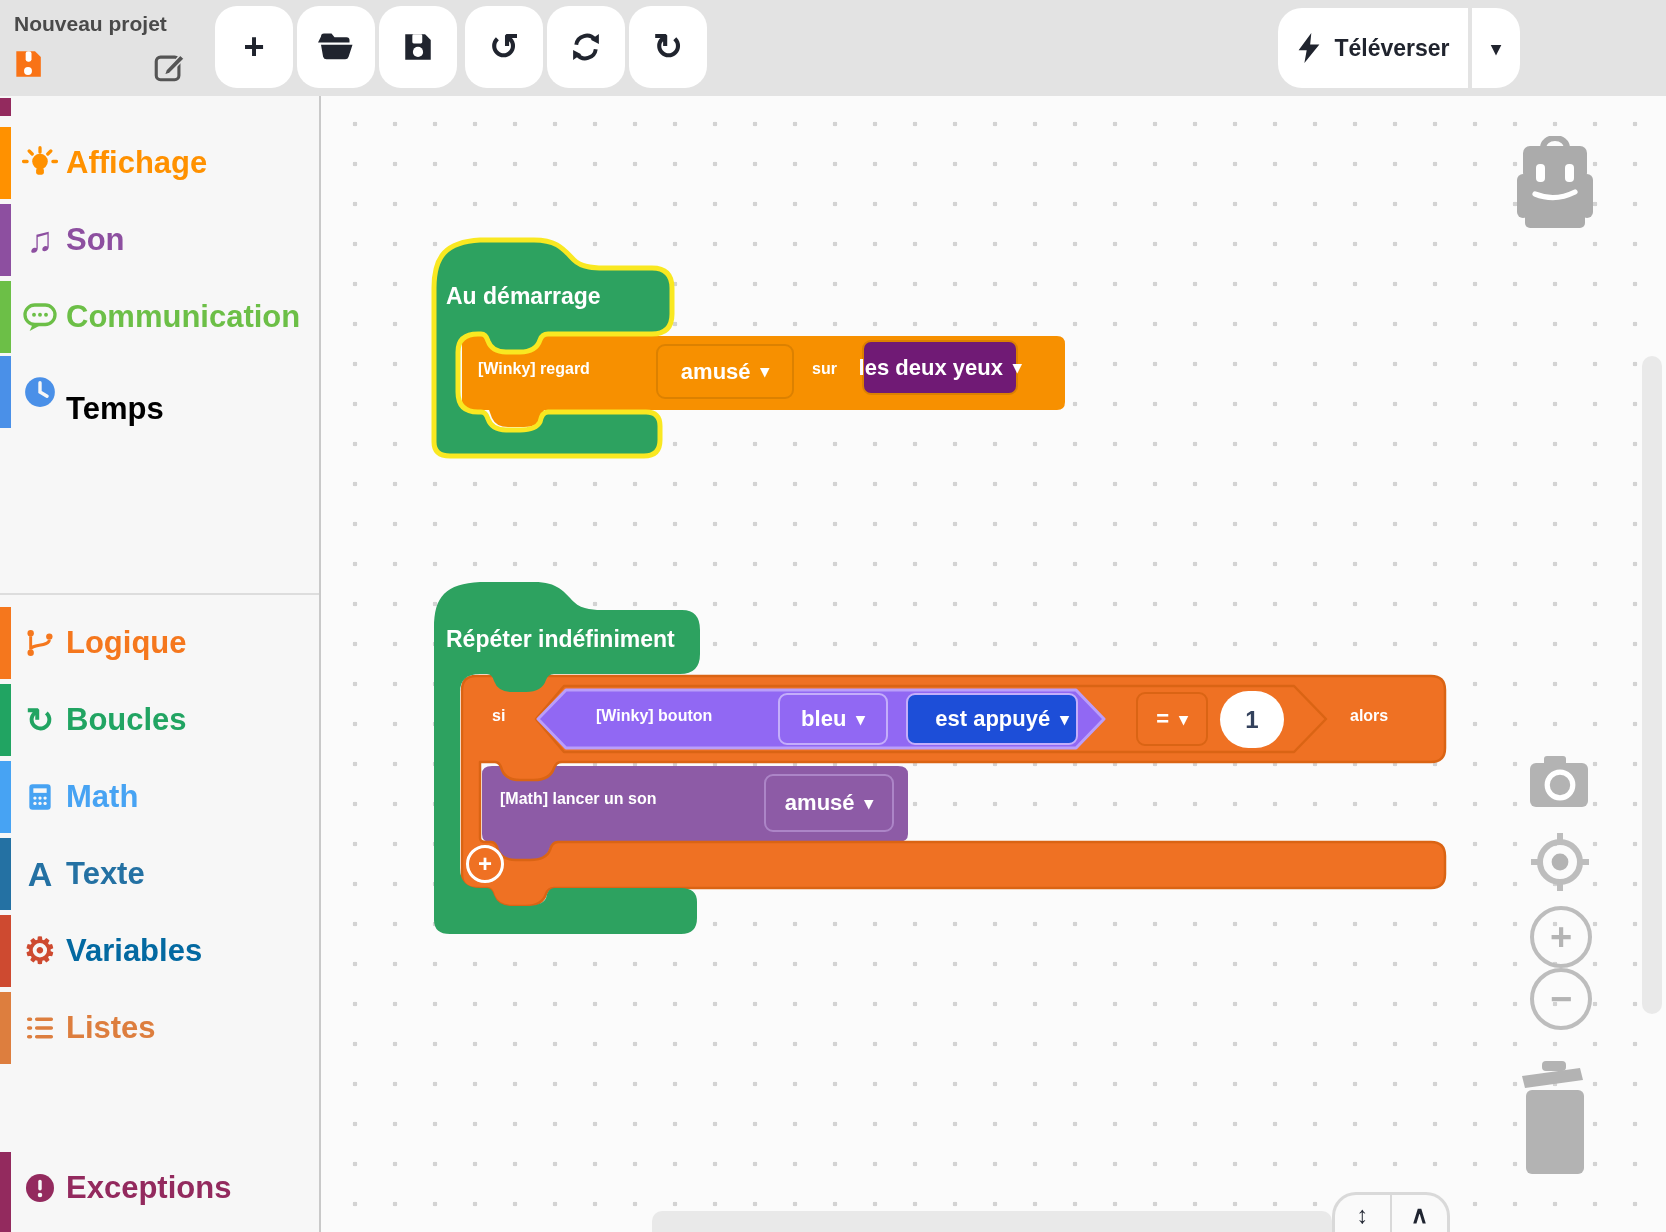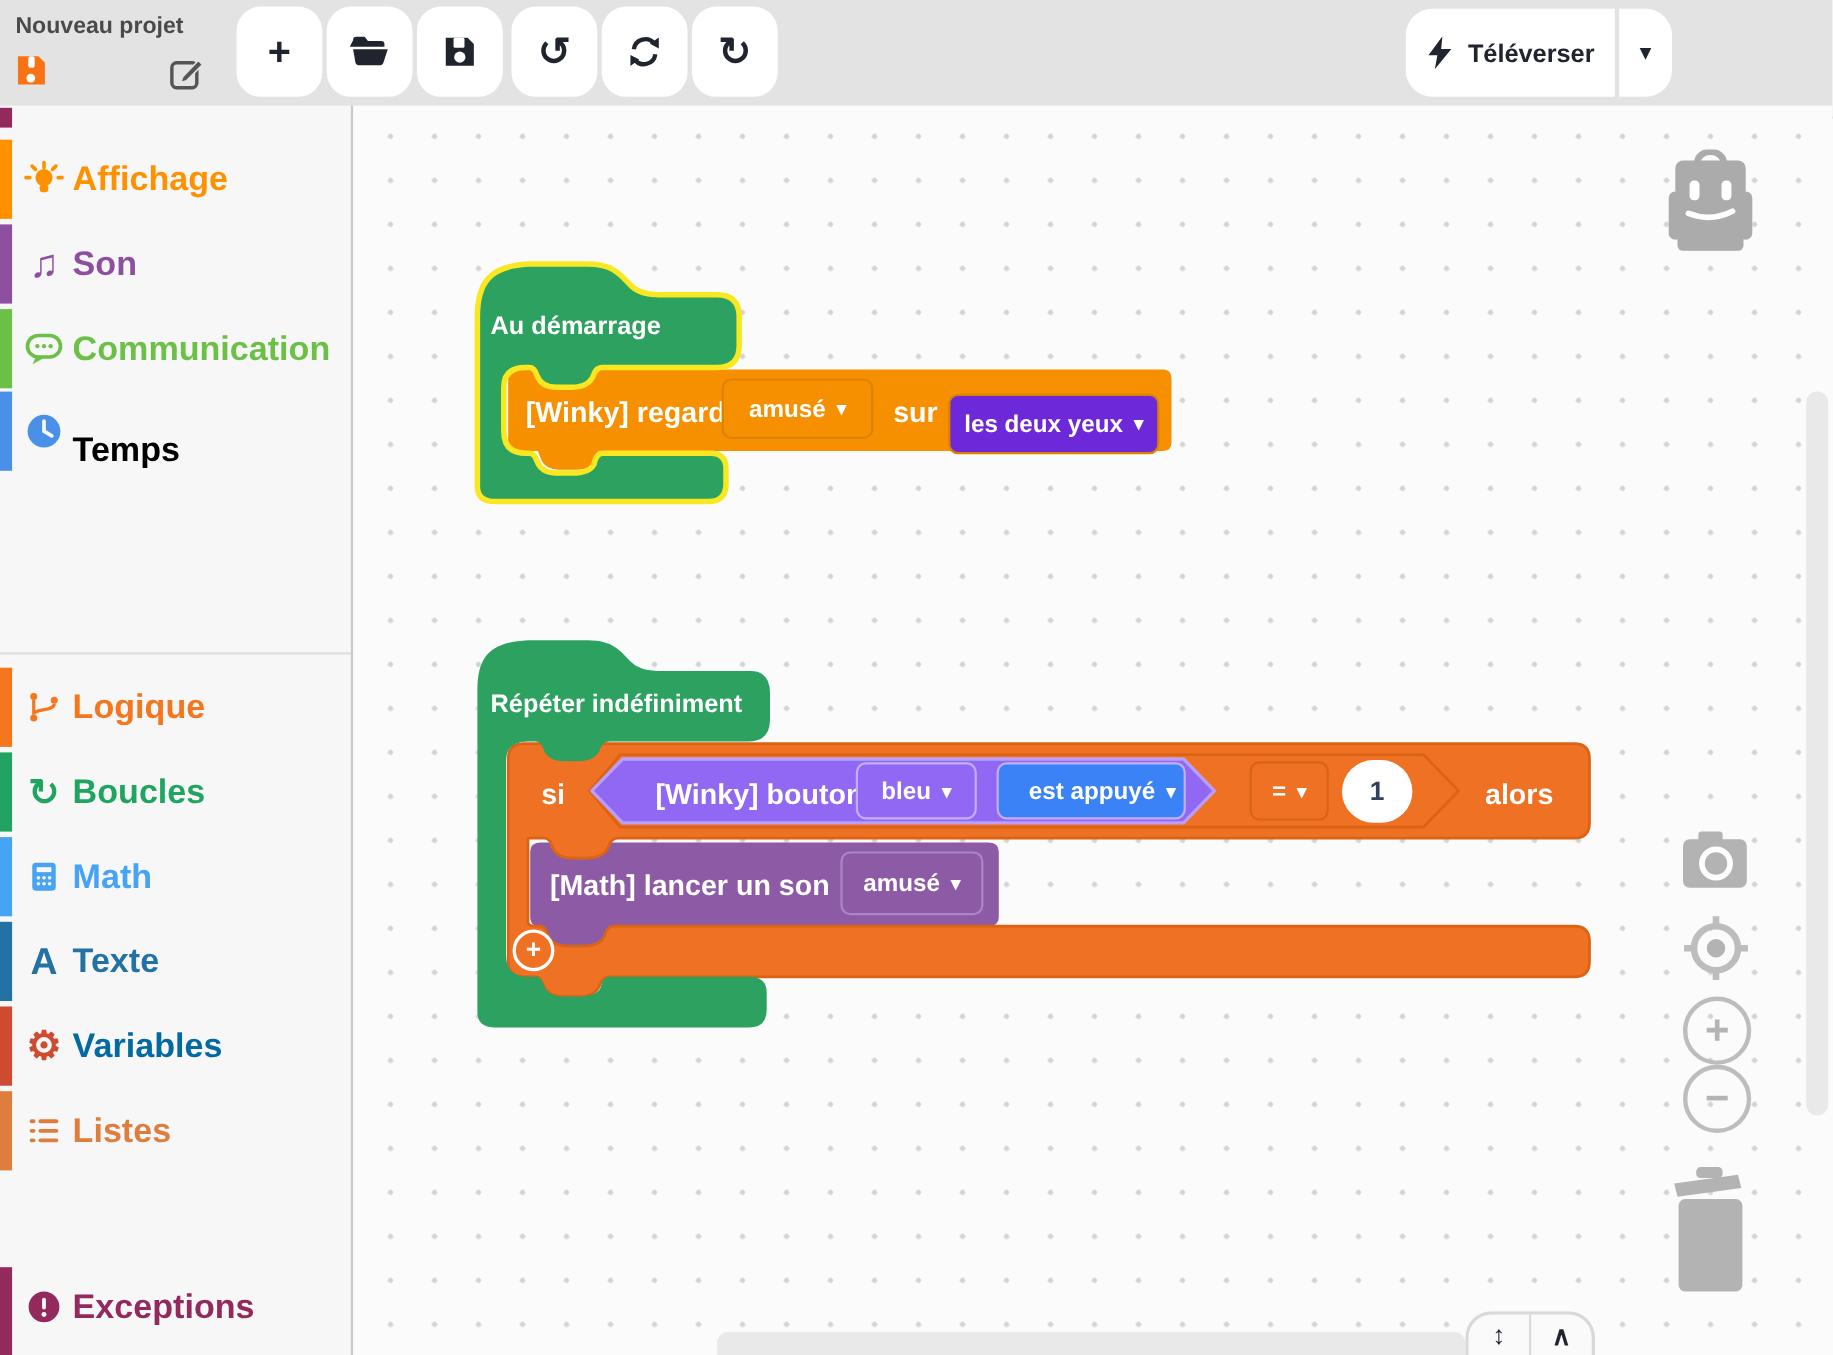--- a/index.html
+++ b/index.html
@@ -23,21 +23,21 @@
   .cicon{position:absolute;left:20px;width:40px;height:40px;display:flex;align-items:center;justify-content:center;
          font-weight:bold;}
   .clabel{position:absolute;left:66px;font-size:31px;font-weight:bold;white-space:nowrap;}
   .sep{position:absolute;left:0;top:497px;width:321px;height:2px;background:#DDDDDD;}
   .bar-frag{position:absolute;left:0;width:11px;}
   
   .canvas{position:absolute;left:321px;top:96px;width:1345px;height:1136px;background:#FBFBFB;
           background-image:radial-gradient(circle,#D3D3D3 2.2px,transparent 2.6px);
           background-size:40px 40px;background-position:14px 8px;}
   .blocks-svg{position:absolute;left:322px;top:96px;width:1344px;height:1136px;}
-  .blk-text{position:absolute;color:#FFFFFF;font-weight:bold;font-size:26px;white-space:nowrap;}
+  .blk-text{position:absolute;color:#FFFFFF;font-weight:bold;font-size:16px;white-space:nowrap;}
   .dd{position:absolute;box-sizing:border-box;border-radius:9px;display:flex;align-items:center;
       justify-content:center;gap:10px;color:#fff;font-weight:bold;font-size:22px;cursor:pointer;white-space:nowrap;}
   .dd .arr{font-size:17px;}
   .oval{position:absolute;background:#FFFFFF;border-radius:30px;display:flex;align-items:center;
         justify-content:center;font-size:24px;font-weight:bold;color:#33415C;}
   .plus-circ{position:absolute;width:32px;height:32px;border:3px solid #fff;border-radius:50%;color:#fff;
              display:flex;align-items:center;justify-content:center;font-size:24px;font-weight:bold;line-height:0;}
   
   .ws-ico{position:absolute;color:#B4B4B4;}
   .round-ico{border:4px solid #BDBDBD;border-radius:50%;display:flex;align-items:center;justify-content:center;
@@ -249,33 +249,33 @@
   <path d="M434,920 L434,628 C434,596 446,584 480,582 L534,582 C558,582 564,592 574,602 C582,610 596,610 604,610 L682,610 Q700,610 700,630 L700,654 Q700,674 680,674 L554,674 Q548,674 546,680 Q542,692 526,692 L512,692 Q498,692 494,681 Q492,674 487,674 L480,674 Q460,674 460,692 L460,868 Q460,888 480,888 L487,888 Q492,888 494,895 Q498,906 512,906 L526,906 Q542,906 546,898 Q548,888 554,888 L681,888 Q697,888 697,902 L697,918 Q697,934 681,934 L450,934 Q434,934 434,920 Z" style="fill: rgb(45, 162, 96);"></path>
 </svg>
 
 <div class="blk-text" style="left:446px;top:283px;font-size:23px">Au démarrage</div>
 <div class="blk-text" style="left:478px;top:360px">[Winky] regard</div>
 <div class="dd" style="left: 656px; top: 344px; width: 138px; height: 55px; border: 2px solid rgb(220, 129, 0); background: rgb(247, 144, 0);">
   <span>amusé</span>
   <span class="arr">▾</span>
 </div>
 <div class="blk-text" style="left:812px;top:360px">sur</div>
-<div class="dd" style="left: 862px; top: 358px; width: 192px; height: 55px; border: 2px solid rgb(220, 129, 0); background: #6d28d9;">
+<div class="dd" style="left: 862px; top: 340px; width: 156px; height: 55px; border: 2px solid rgb(220, 129, 0); background: #701a75;">
   <span>les deux yeux</span>
   <span class="arr">▾</span>
 </div>
 
 <div class="blk-text" style="left:446px;top:626px;font-size:23px">Répéter indéfiniment</div>
 <div class="blk-text" style="left:492px;top:707px">si</div>
 <div class="blk-text" style="left:596px;top:707px">[Winky] bouton</div>
 <div class="dd" style="left: 778px; top: 693px; width: 110px; height: 52px; border: 2px solid rgb(196, 174, 251); background: rgb(145, 104, 243);">
   <span>bleu</span>
   <span class="arr">▾</span>
 </div>
-<div class="dd" style="left: 906px; top: 693px; width: 172px; height: 52px; border: 2px solid rgb(196, 174, 251); background: #3b82f6; padding-left: 20px;">
+<div class="dd" style="left: 906px; top: 693px; width: 172px; height: 52px; border: 2px solid rgb(196, 174, 251); background: #1d4ed8; padding-left: 20px;">
   <span>est appuyé</span>
   <span class="arr">▾</span>
 </div>
 <div class="dd" style="left: 1136px; top: 692px; width: 72px; height: 54px; border: 2px solid rgb(218, 100, 20); background: rgb(239, 113, 35);">
   <span>=</span>
   <span class="arr">▾</span>
 </div>
 <div class="oval" style="left:1220px;top:691px;width:64px;height:57px">
   <span>1</span>
 </div>

